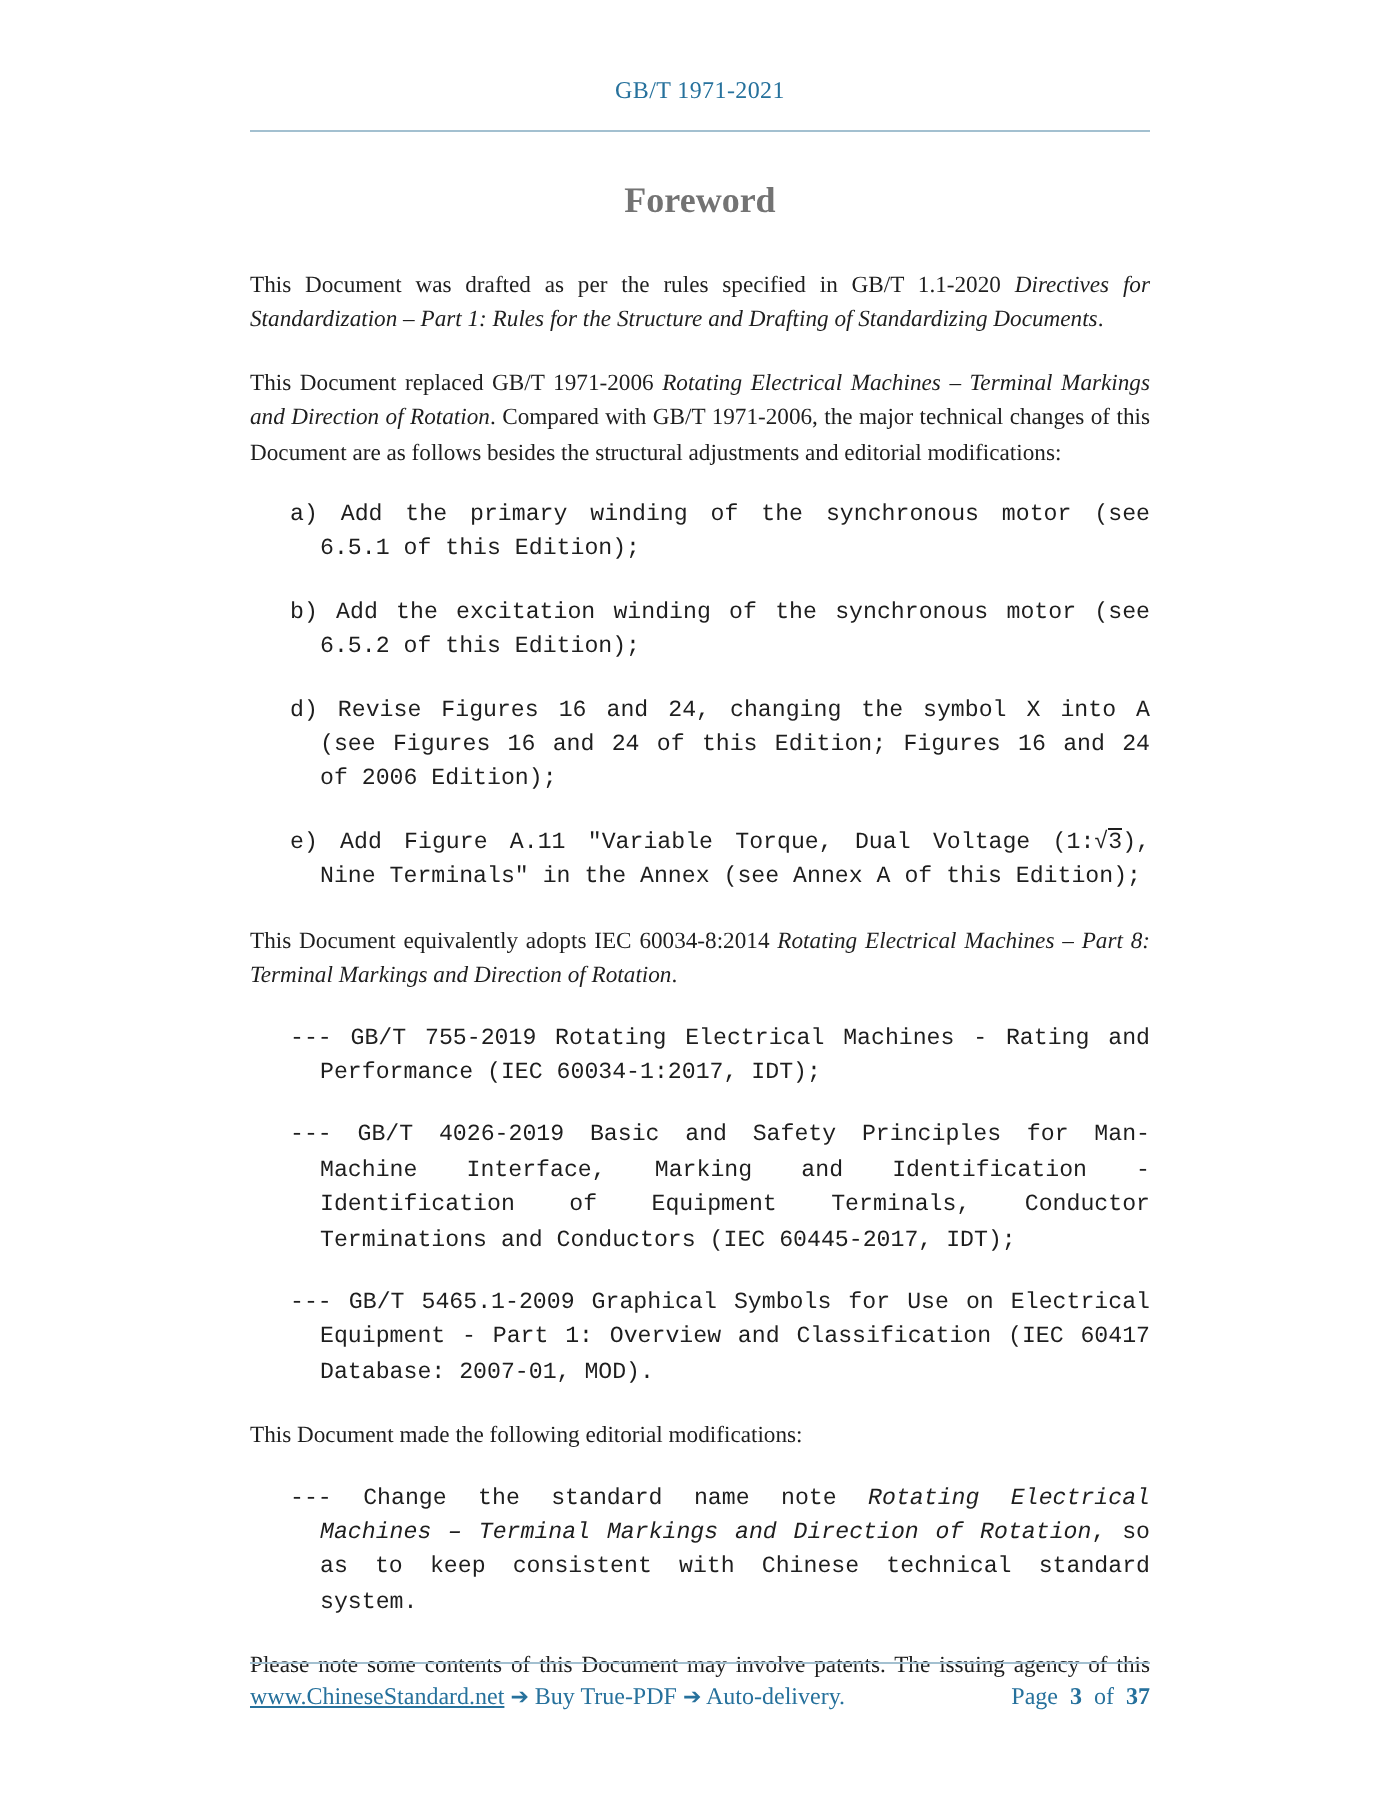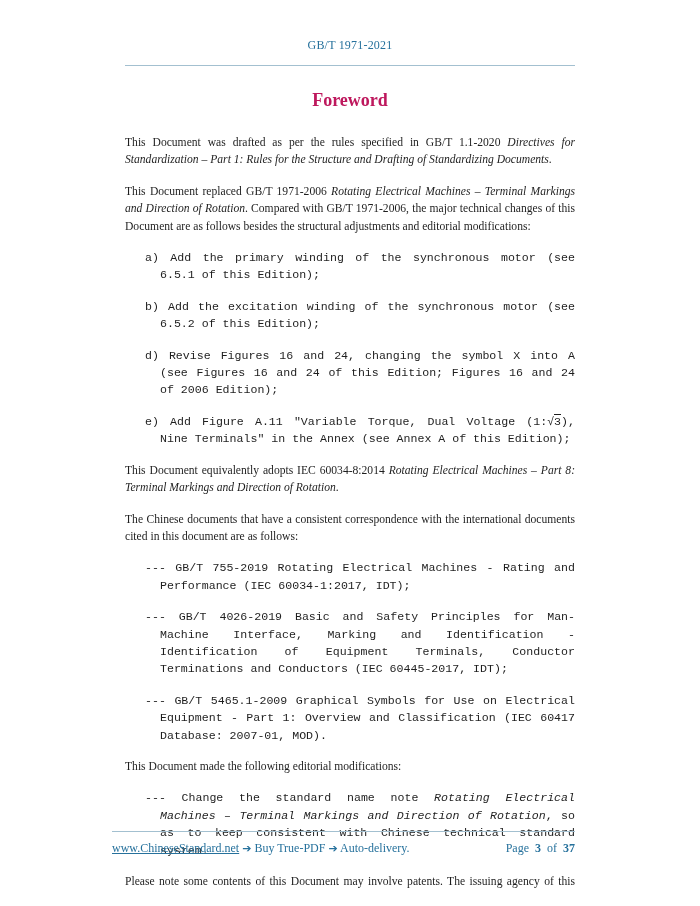--- a/index.html
+++ b/index.html
@@ -27,42 +27,42 @@
   .header-rule {
     border: none;
     border-top: 1px solid #a3c0d0;
     margin: 12px 0 0 0;
   }
   .doc-title {
     font-size: 18px;
     font-weight: bold;
     text-align: center;
     margin: 24px 0 23px 0;
-    color: #be185d;
+    color: #737373;
   }
   .doc-body {
     font-size: 11.6px;
     line-height: 17.4px;
     text-align: justify;
   }
   .doc-body p { margin: 14px 0; }
   .doc-body p.li {
     padding-left: 35px;
     text-indent: -15px;
     font-family: Liberation Mono, monospace;
   }
   .doc-body p.force-last { text-align-last: justify; }
   .it { font-style: italic; }
   .rad {
     border-top: 1px solid #1e1e1e;
     line-height: 1;
   }
   .doc-footer {
     position: absolute;
-    left: 112px;
+    left: 125px;
     right: 125px;
     top: 831px;
   }
   .footer-rule {
     border: none;
     border-top: 1px solid #a3c0d0;
     margin: 0 0 9px 0;
   }
   .footer-row {
     display: flex;
@@ -93,21 +93,20 @@
   <h1 class="doc-title">Foreword</h1>
 
   <div class="doc-body" id="doc-body">
       <p class="para"><span>This Document was drafted as per the rules specified in GB/T 1.1-2020 </span><span class="it">Directives for Standardization – Part 1: Rules for the Structure and Drafting of Standardizing Documents</span><span>.</span></p>
       <p class="para"><span>This Document replaced GB/T 1971-2006 </span><span class="it">Rotating Electrical Machines – Terminal Markings and Direction of Rotation</span><span>. Compared with GB/T 1971-2006, the major technical changes of this Document are as follows besides the structural adjustments and editorial modifications:</span></p>
       <p class="li"><span>a) Add the primary winding of the synchronous motor (see 6.5.1 of this Edition);</span></p>
       <p class="li"><span>b) Add the excitation winding of the synchronous motor (see 6.5.2 of this Edition);</span></p>
       <p class="li"><span>d) Revise Figures 16 and 24, changing the symbol X into A (see Figures 16 and 24 of this Edition; Figures 16 and 24 of 2006 Edition);</span></p>
       <p class="li"><span>e) Add Figure A.11 "Variable Torque, Dual Voltage (1:√</span><span class="rad">3</span><span>), Nine Terminals" in the Annex (see Annex A of this Edition);</span></p>
       <p class="para"><span>This Document equivalently adopts IEC 60034-8:2014 </span><span class="it">Rotating Electrical Machines – Part 8: Terminal Markings and Direction of Rotation</span><span>.</span></p>
-      <p class="para"><span>The Chinese documents that have a consistent correspondence with the international documents cited in this document are as follows:</span></p>
       <p class="li"><span>--- GB/T 755-2019 Rotating Electrical Machines - Rating and Performance (IEC 60034-1:2017, IDT);</span></p>
       <p class="li"><span>--- GB/T 4026-2019 Basic and Safety Principles for Man-Machine Interface, Marking and Identification - Identification of Equipment Terminals, Conductor Terminations and Conductors (IEC 60445-2017, IDT);</span></p>
       <p class="li"><span>--- GB/T 5465.1-2009 Graphical Symbols for Use on Electrical Equipment - Part 1: Overview and Classification (IEC 60417 Database: 2007-01, MOD).</span></p>
       <p class="para"><span>This Document made the following editorial modifications:</span></p>
       <p class="li"><span>--- Change the standard name note </span><span class="it">Rotating Electrical Machines – Terminal Markings and Direction of Rotation</span><span>, so as to keep consistent with Chinese technical standard system.</span></p>
       <p class="para force-last"><span>Please note some contents of this Document may involve patents. The issuing agency of this</span></p>
     </div>
 
   <div class="doc-footer">
     <hr class="footer-rule">

